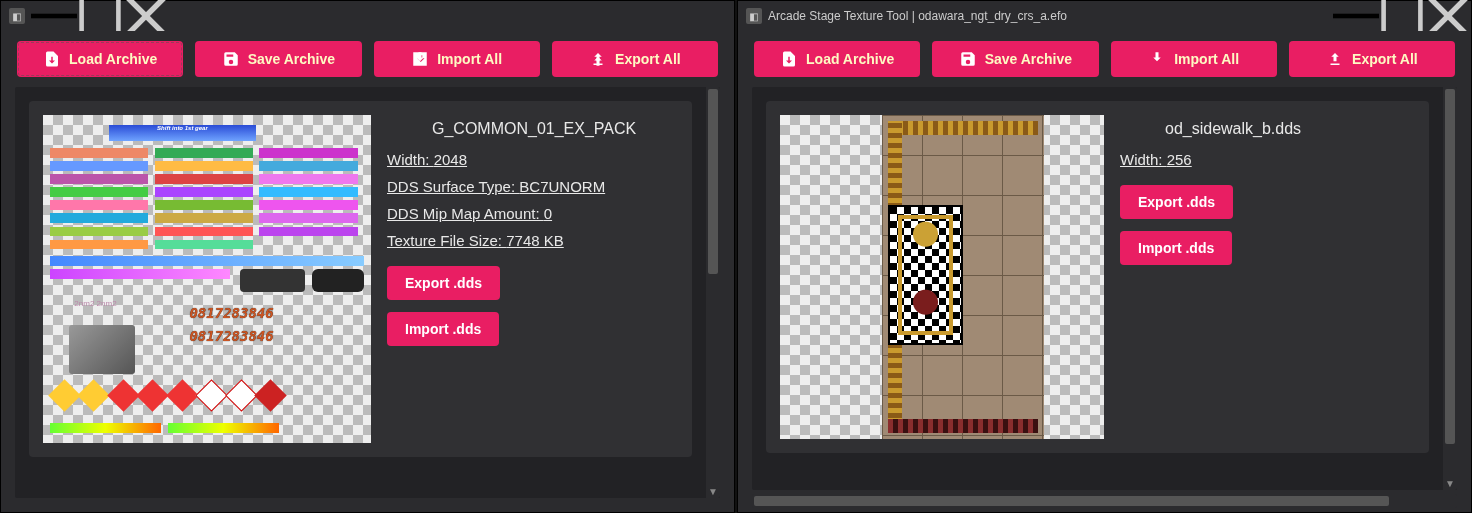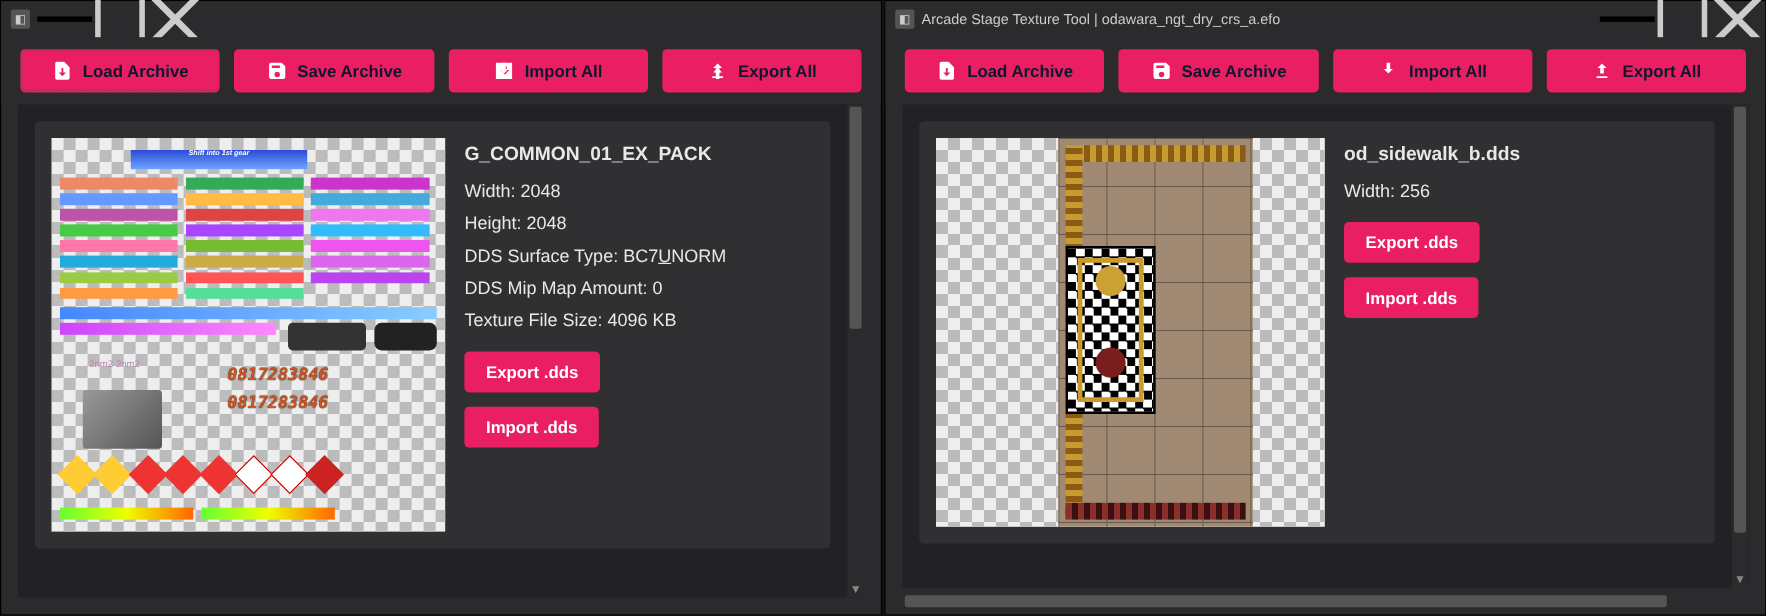--- a/index.html
+++ b/index.html
@@ -7,21 +7,21 @@
   .desk { display: flex; width: 1472px; height: 513px; gap: 2px; }
   .win { flex: 1; background: #2b2b2e; display: flex; flex-direction: column; border: 1px solid #000; }
   
   .titlebar { height: 30px; background: #2b2b2e; display: flex; align-items: center; padding-left: 8px; color: #ccc; font-size: 12px; }
   .titlebar .appicon { width: 16px; height: 16px; margin-right: 6px; background: #555; border-radius: 2px; display:flex; align-items:center; justify-content:center; font-size:10px;}
   .titlebar .title { flex: 1; white-space: nowrap; overflow: hidden; }
   .winbtns { display: flex; height: 100%; }
   .winbtn { width: 46px; height: 100%; display: flex; align-items: center; justify-content: center; color: #ccc; font-size: 12px; font-family: Arial; }
   
   .toolbar { display: flex; gap: 12px; padding: 10px 16px; background: #2b2b2e; }
-  .tbtn { flex: 1; height: 36px; background: #e91e63; color: #0f172a; border: none; border-radius: 4px; display: flex; align-items: center; justify-content: center; gap: 8px; font-size: 14px; font-weight: 600; cursor: pointer; }
+  .tbtn { flex: 1; height: 36px; background: #e91e63; color: #fef9c3; border: none; border-radius: 4px; display: flex; align-items: center; justify-content: center; gap: 8px; font-size: 14px; font-weight: 600; cursor: pointer; }
   .tbtn.active { outline: 1px dashed #9a3a5a; outline-offset: -2px; }
   .tbtn svg { width: 18px; height: 18px; fill: #fff; }
   
   .content { flex: 1; position: relative; background: #222225; margin: 0 14px 14px 14px; border-radius: 2px; display: flex; overflow: hidden; }
   .scrollarea { flex: 1; overflow-y: auto; padding: 14px; }
   .vscroll { width: 14px; background: #2b2b2e; position: relative; }
   .vscroll .thumb { position: absolute; left: 2px; right: 2px; top: 2px; height: 45%; background: #555; border-radius: 2px; }
   .vscroll .arrow { position: absolute; left: 0; right: 0; height: 14px; display:flex; align-items:center; justify-content:center; color:#888; font-size:10px;}
   .vscroll .arrow.up { top: 0; }
   .vscroll .arrow.down { bottom: 0; }
@@ -35,22 +35,22 @@
       linear-gradient(-45deg,#bbb 25%,transparent 25%),
       linear-gradient(45deg,transparent 75%,#bbb 75%),
       linear-gradient(-45deg,transparent 75%,#bbb 75%);
     background-size: 20px 20px;
     background-position: 0 0, 0 10px, 10px -10px, -10px 0;
     background-color: #eee;
     position: relative;
     overflow: hidden;
   }
   .meta { flex: 1; font-size: 15px; line-height: 1.8; color: #e8e8e8; }
-  .meta .name { font-weight: 700; font-size: 16px; margin-bottom: 2px; }
-  .meta .row { white-space: nowrap; }
+  .meta .name { font-weight: 400; font-size: 16px; margin-bottom: 2px; margin-left: 45px; }
+  .meta .row { white-space: nowrap; text-decoration: underline; }
   .meta .label { }
   .meta .val { }
   .underline { text-decoration: underline; }
   .sbtn { display: inline-block; height: 34px; padding: 0 18px; background: #e91e63; color: #fff; border: none; border-radius: 4px; font-size: 14px; font-weight: 600; cursor: pointer; margin-top: 12px; }
 
   
   .atlas { position:absolute; inset:0; padding:6px; }
   .atlas .band { position:absolute; font-size:6px; color:#fff; text-align:center; overflow:hidden; }
   
   .sidewalk { position:absolute; left:50%; transform:translateX(-60px); top:0; width:162px; height:324px; }
@@ -194,24 +194,23 @@
                 <div class="band" style="left:57%;top:82%;width:7%;height:7%;background:#fff;transform:rotate(45deg);border:1px solid #c00;"></div>
                 <div class="band" style="left:66%;top:82%;width:7%;height:7%;background:#c22;transform:rotate(45deg);"></div>
                 <div class="band" style="left:2%;top:94%;width:34%;height:3%;background:linear-gradient(90deg,#6f3,#ef0,#f60);"></div>
                 <div class="band" style="left:38%;top:94%;width:34%;height:3%;background:linear-gradient(90deg,#6f3,#ef0,#f60);"></div>
               </div>
             </div>
           </div>
           <div class="meta">
             <div class="name">G_COMMON_01_EX_PACK</div>
             <div class="row"><span class="label">Width: </span><span class="val">2048</span></div>
-            <div class="row"><span class="label">Height: </span><span class="val">2048</span></div>
             <div class="row"><span class="label">DDS Surface Type: </span><span class="val"><span>BC7</span><span class="underline">U</span><span>NORM</span></span></div>
             <div class="row"><span class="label">DDS Mip Map Amount: </span><span class="val">0</span></div>
-            <div class="row"><span class="label">Texture File Size: </span><span class="val">4096 KB</span></div>
+            <div class="row"><span class="label">Texture File Size: </span><span class="val">7748 KB</span></div>
             <div><button class="sbtn">Export .dds</button></div>
             <div><button class="sbtn">Import .dds</button></div>
           </div>
         </div>
       </div>
       <div class="vscroll">
         <div class="arrow up">▲</div>
         <div class="thumb"></div>
         <div class="arrow down">▼</div>
       </div>

